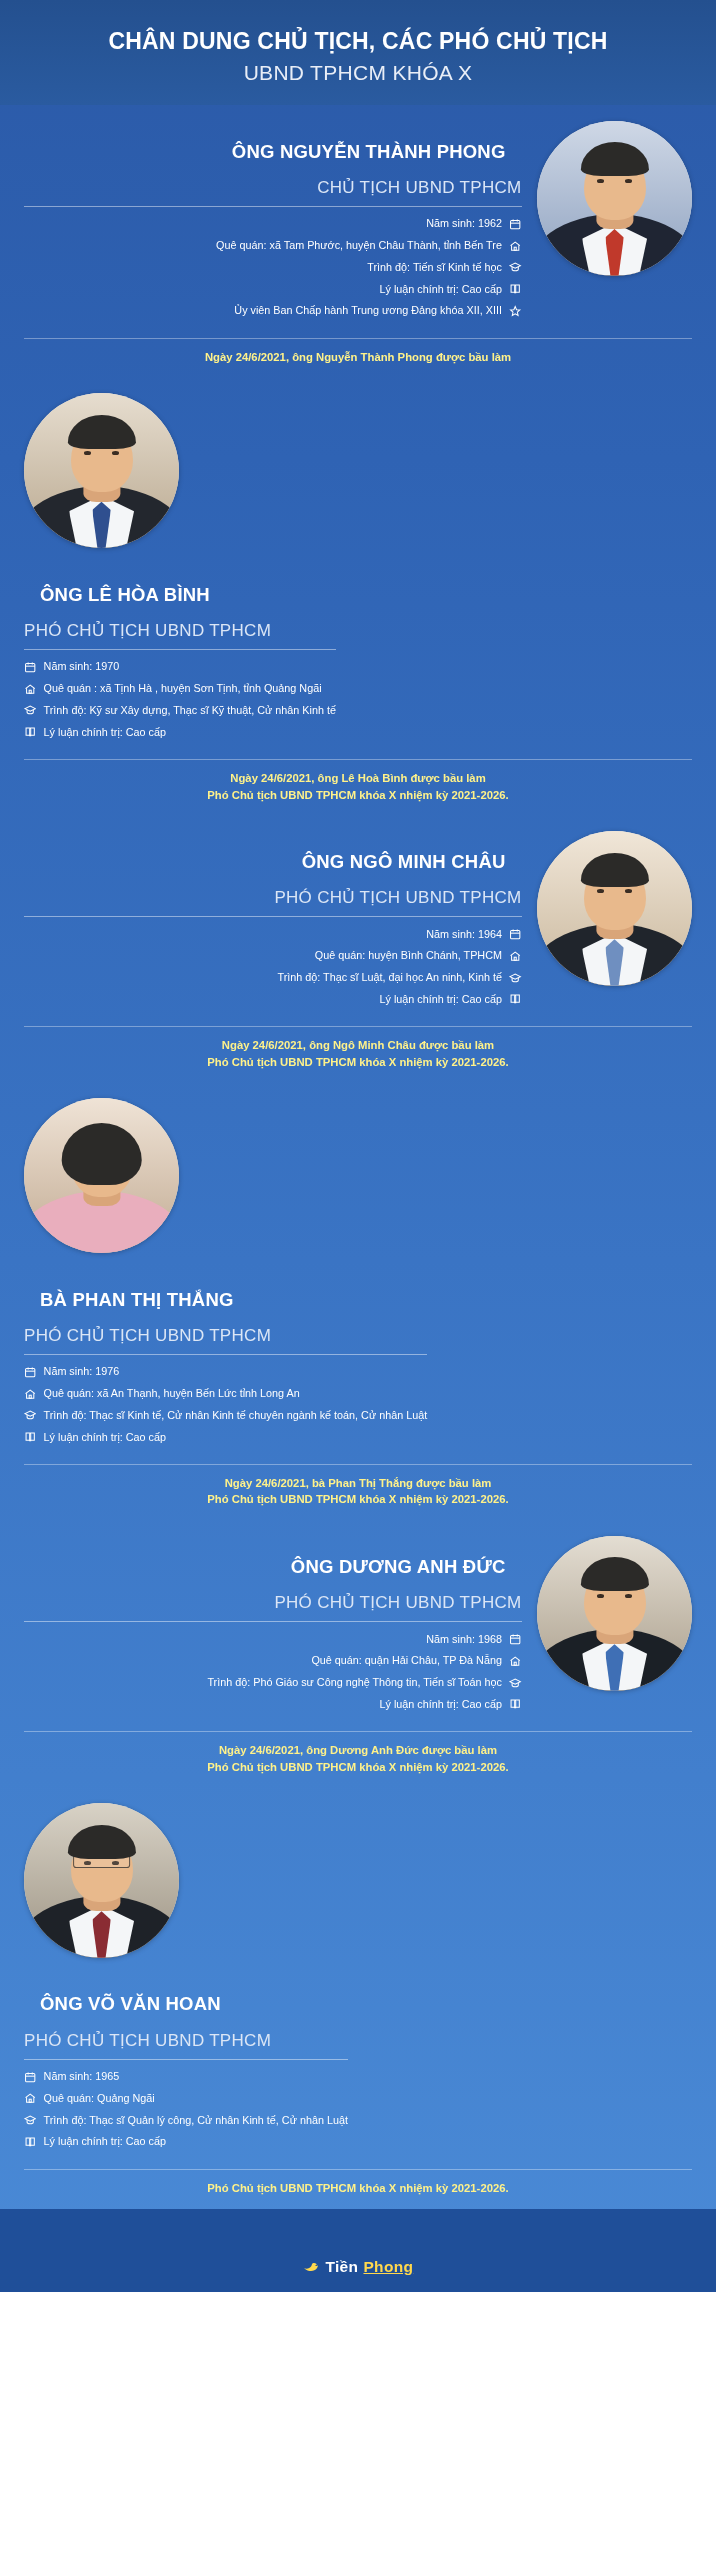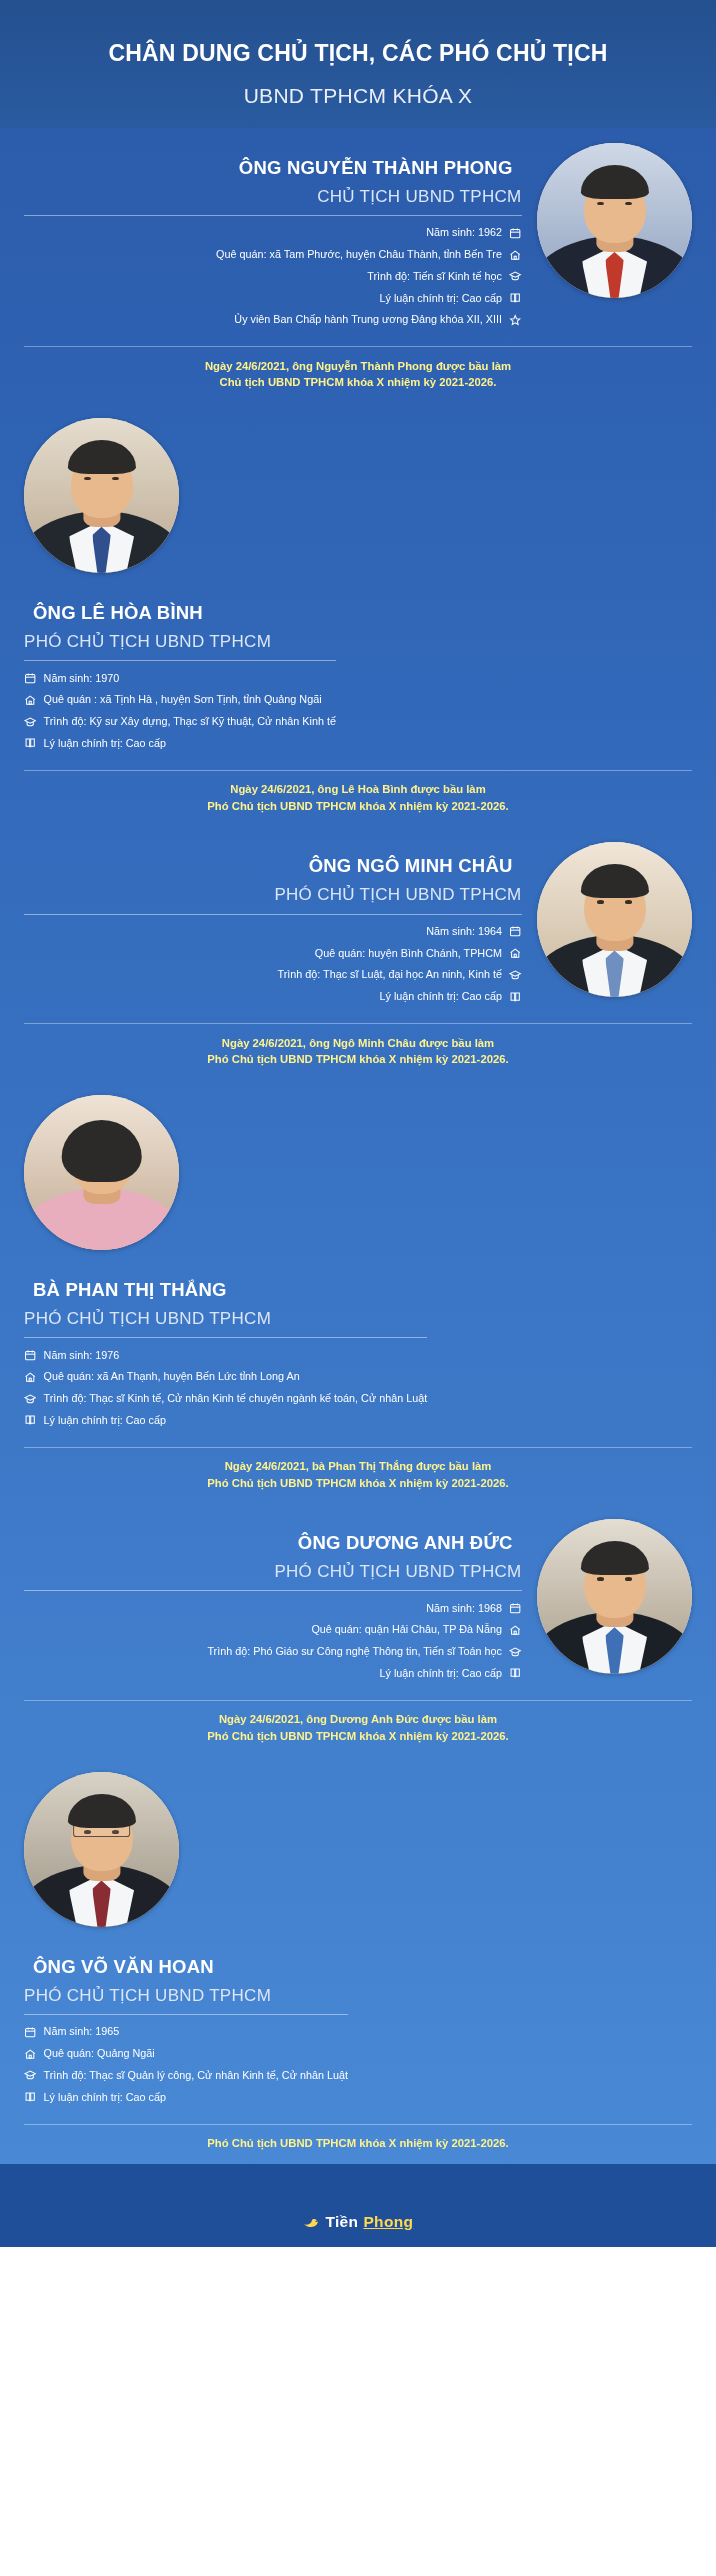--- a/index.html
+++ b/index.html
@@ -18,21 +18,21 @@
     overflow: hidden;
   }
 
   
   .header {
     padding: 24px 20.6px 19.6px 20.6px;
     text-align: center;
     background: linear-gradient(180deg, #24508f 0%, #2a5ba0 100%);
   }
   .header h1 {
-    margin: 16px;
+    margin: 4px;
     font-size: 23px;
     line-height: 1.18;
     font-weight: bold;
     color: #ffffff;
     letter-spacing: 0.2px;
   }
   .header h2 {
     margin: 5.2px 0 0 0;
     font-size: 21px;
     line-height: 1.2;
@@ -166,21 +166,21 @@
 
   .info {
     flex: 1 1 auto;
     padding-top: 4.1px;
     min-width: 0;
   }
   .person.left-photo .info { text-align: left; }
   .person.right-photo .info { text-align: right; }
 
   .name {
-    margin: 9px;
+    margin: 16px;
     font-size: 18.5px;
     font-weight: bold;
     color: #ffffff;
     letter-spacing: 0.2px;
     line-height: 1.15;
   }
   .role {
     margin: 3.1px 0 0 0;
     font-size: 17px;
     color: #dbe6f6;
@@ -338,21 +338,20 @@
                   <polygon points="12,3 14.6,9.1 21,9.6 16.2,13.9 17.6,20.2 12,16.9 6.4,20.2 7.8,13.9 3,9.6 9.4,9.1"></polygon>
                 </svg>
               </span>
             <span class="fact-text">Ủy viên Ban Chấp hành Trung ương Đảng khóa XII, XIII</span>
           </li>
         </ul>
       </div>
     </div>
     <div class="note">
       <span class="line">Ngày 24/6/2021, ông Nguyễn Thành Phong được bầu làm</span>
-      <span class="line">Chủ tịch UBND TPHCM khóa X nhiệm kỳ 2021-2026.</span>
     </div>
   </div>
 
   <div class="person left-photo">
     <div class="person-body">
       <div class="photo-wrap">
         <div class="photo-circle">
           <div class="avatar">
             <div class="bg" style="background:linear-gradient(180deg,#e6ddcf 0%,#b9a88f 100%)"></div>
             <div class="suit" style="background:#23272e"></div>

